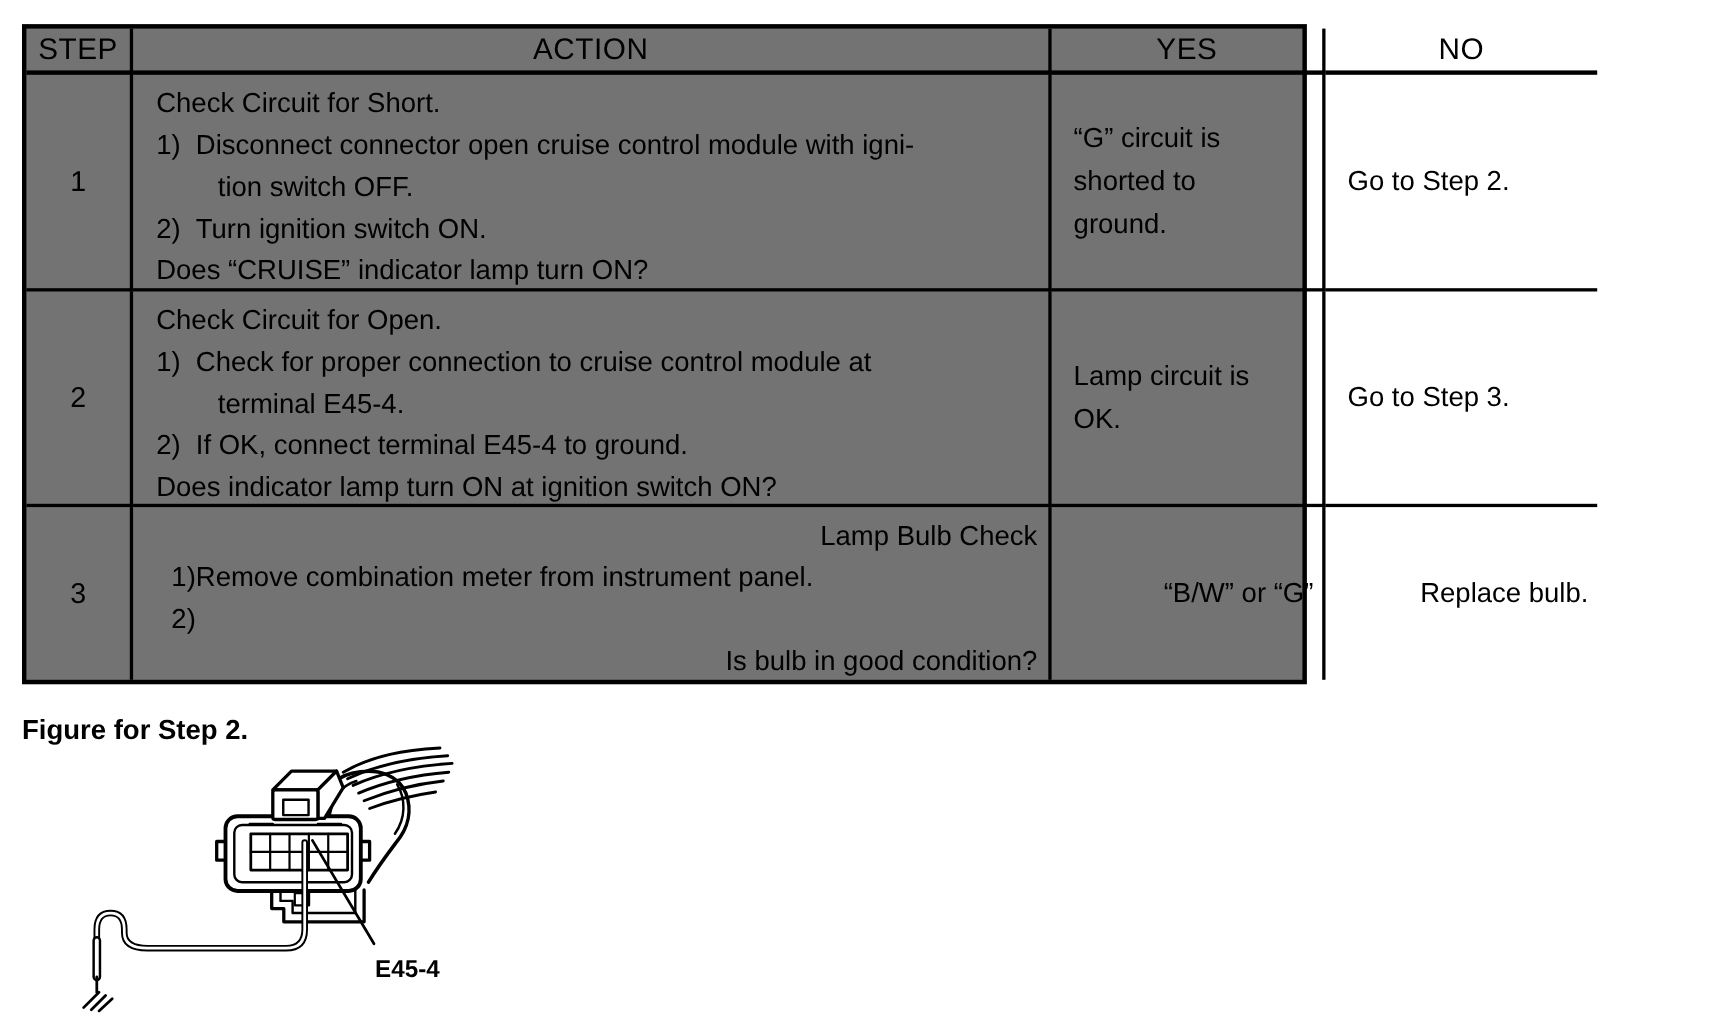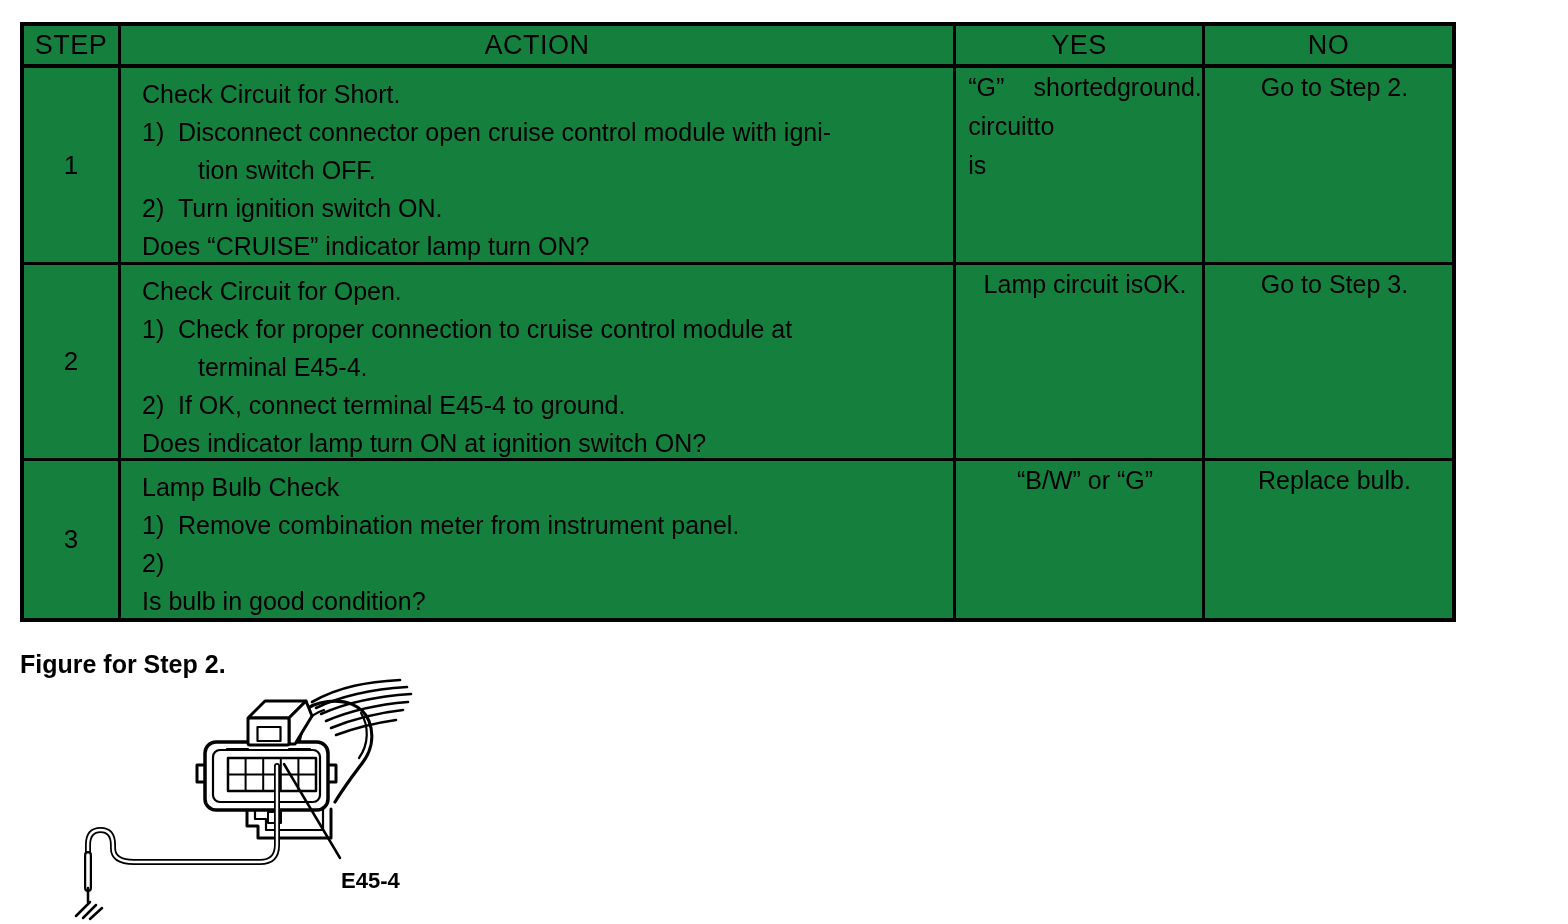--- a/index.html
+++ b/index.html
@@ -1,33 +1,33 @@
 <!DOCTYPE html>
 <html><head>
 <meta charset="utf-8">
 <style>
   html,body{margin:0;padding:0;background:#fff;}
   .page{position:relative;width:1568px;height:924px;background:#fff;color:#000;
         font-family:"Liberation Sans",sans-serif;overflow:hidden;}
-  .tbl{position:absolute;left:20px;top:22px;width:1436px;height:600px;
+  .tbl{position:absolute;left:20px;top:22px;width:1168px;height:600px;
        border:4px solid #000;box-sizing:border-box;display:grid;
        grid-template-columns:97px 835px 249px 247px;
-       grid-template-rows:42px 197px 196px 157px;background:#15803d;}
+       grid-template-rows:42px 197px 196px 157px;background:#737373;}
   .cell{border-right:3px solid #000;border-bottom:3px solid #000;
         box-sizing:border-box;overflow:hidden;}
   .c3{border-right:none;}
-  .lastrow{border-bottom:none;}
+  .lastrow{border-bottom:none;text-align:right;}
   .hdr{border-bottom:4px solid #000;display:flex;align-items:center;
        justify-content:center;font-size:27px;letter-spacing:.5px;}
   .step{display:flex;align-items:center;justify-content:center;font-size:26px;}
   .action{font-size:25px;line-height:38px;padding:7px 10px 0 21px;}
   .numline{display:flex;}
   .num{flex:0 0 36px;}
   .cont{margin-left:56px;}
-  .yes,.no{display:flex;justify-content:center;
+  .yes,.no{display:flex;flex-direction:column;justify-content:center;
            font-size:25px;line-height:39px;padding-left:20px;padding-right:8px;}
   .caption{position:absolute;left:20px;top:650px;font-size:25px;font-weight:bold;}
   .fig{position:absolute;left:0;top:630px;}
   .fig text{font-family:"Liberation Sans",sans-serif;font-weight:600;font-size:22px;}
 </style>
 </head>
 <body>
 
 <div class="page">
 

